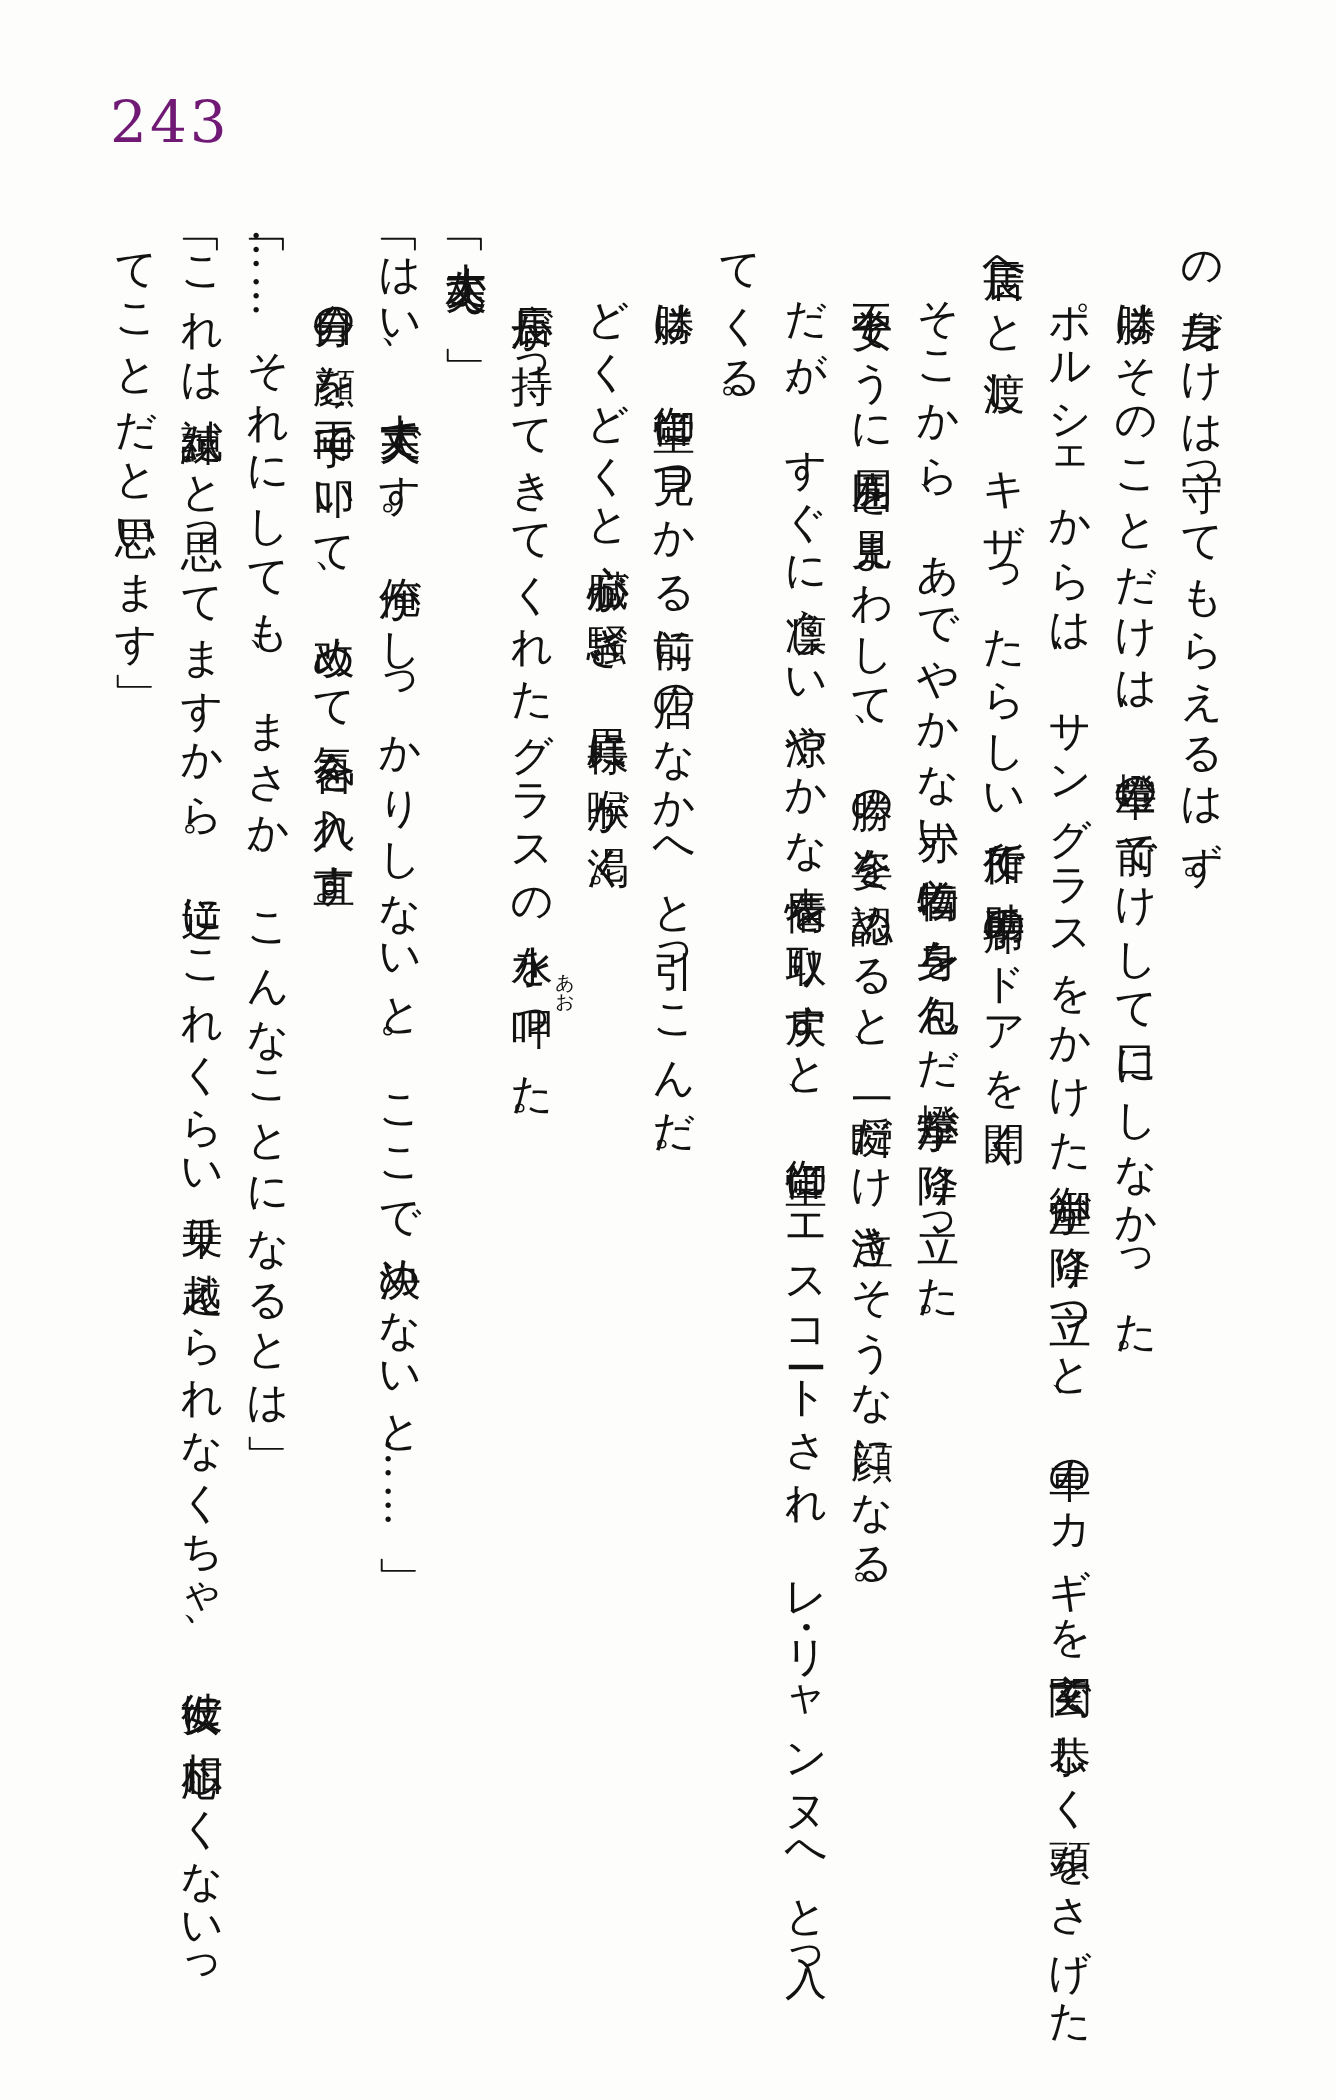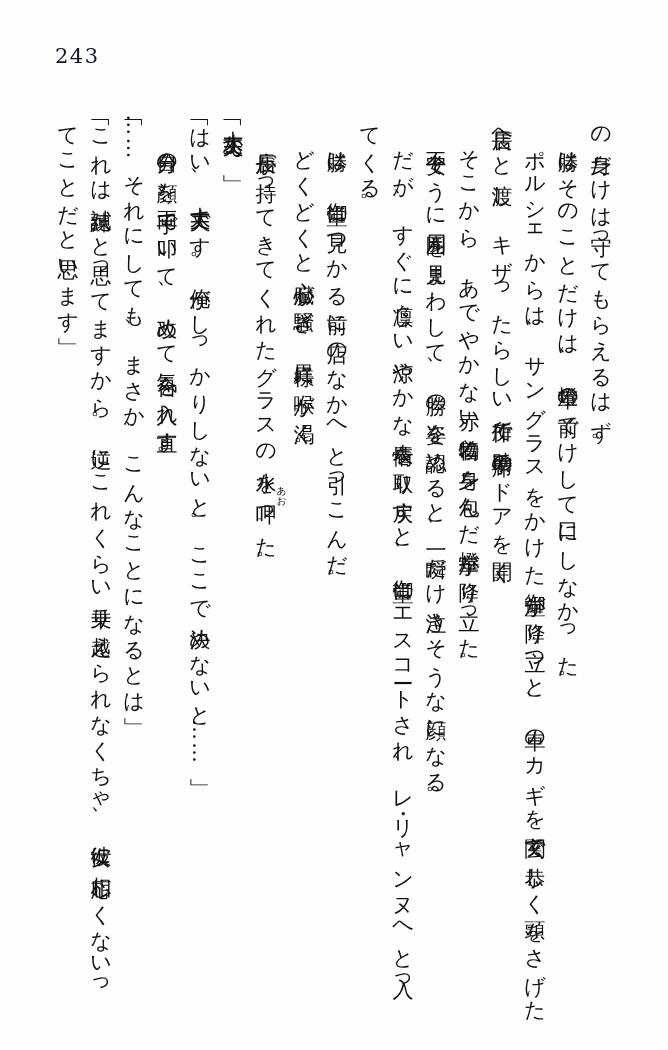--- a/index.html
+++ b/index.html
@@ -18,23 +18,23 @@
     position: relative;
     width: 668px;
     height: 1050px;
     background: #fdfdfc;
     overflow: hidden;
   }
   .page-number {
     position: absolute;
     top: 44px;
     left: 55px;
-    font-size: 21px;
+    font-size: 29px;
     letter-spacing: 1.5px;
-    color: #0f172a;
+    color: #701a75;
   }
   .text-block {
     position: absolute;
     top: 112px;
     right: 51px;
     height: 902px;
     writing-mode: vertical-rl;
     text-orientation: mixed;
     font-size: 21px;
     line-height: 33px;

